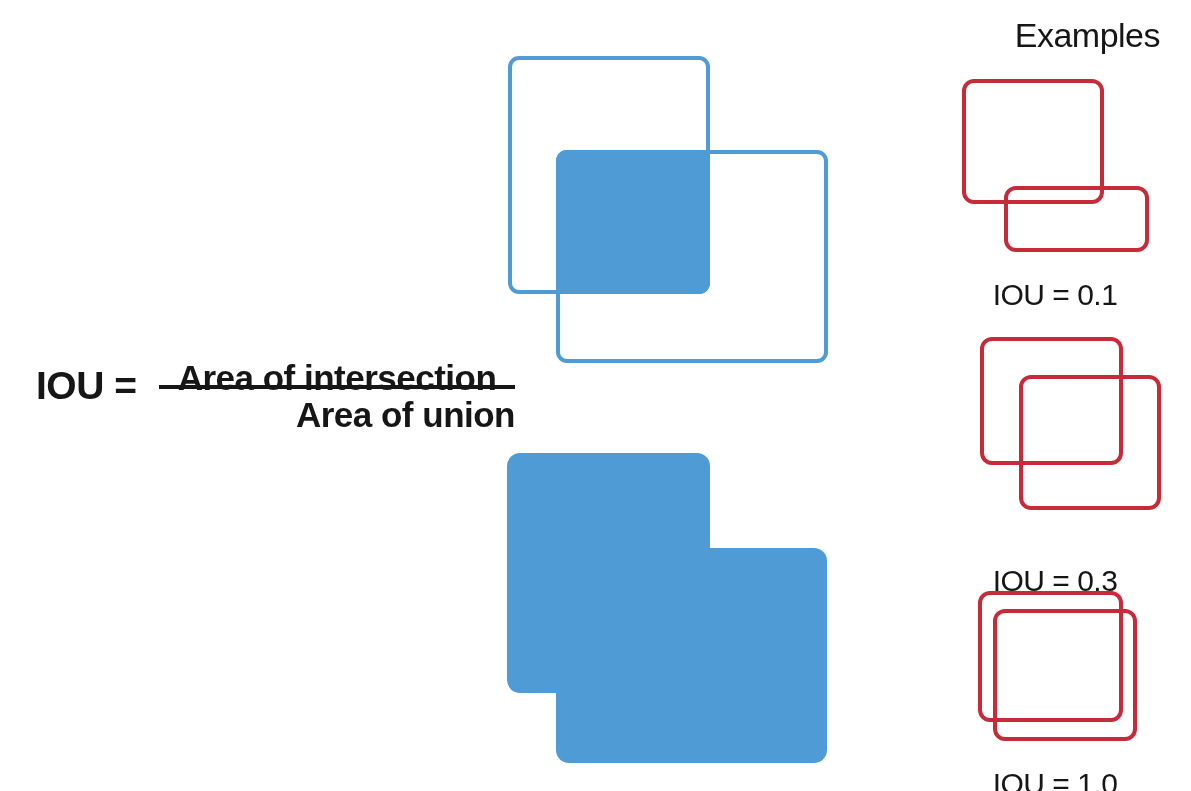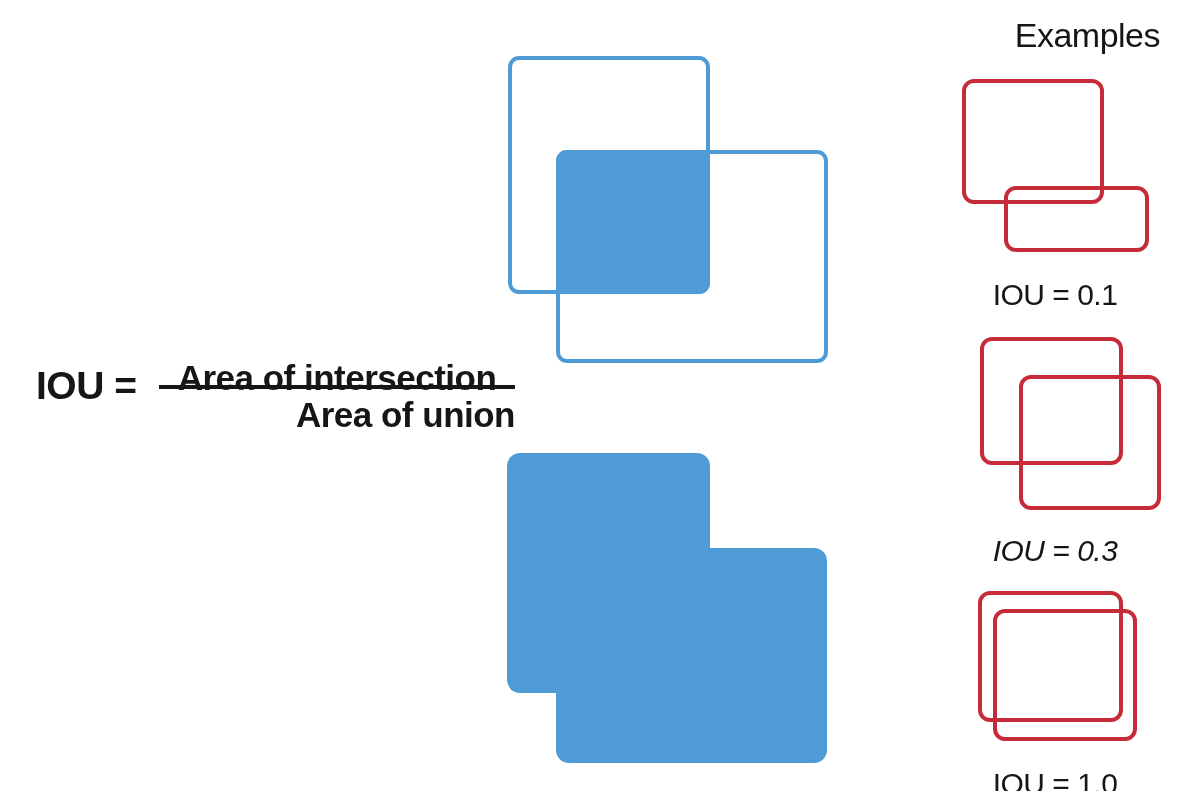--- a/index.html
+++ b/index.html
@@ -80,21 +80,21 @@
   .ex2-a { left: 980px;  top: 337px; width: 143px; height: 128px; }
   .ex2-b { left: 1019px; top: 375px; width: 142px; height: 135px; }
   .ex3-a { left: 978px;  top: 591px; width: 145px; height: 131px; }
   .ex3-b { left: 993px;  top: 609px; width: 144px; height: 132px; }
   .ex-label {
     left: 950px; width: 210px;
     font-size: 30px; font-weight: normal; line-height: 34px;
     letter-spacing: -0.5px; text-align: center; white-space: nowrap; margin-top: 16px;
   }
   .ex1-label { top: 262px; }
-  .ex2-label { top: 518px; font-style: italic; }
+  .ex2-label { top: 548px; }
   .ex3-label { top: 751px; }
 </style>
 </head>
 <body>
 
 <div class="canvas">
 
   <div class="abs lhs">IOU =</div>
   <div class="abs fraction-num">Area of intersection</div>
   <div class="abs fraction-bar"></div>

